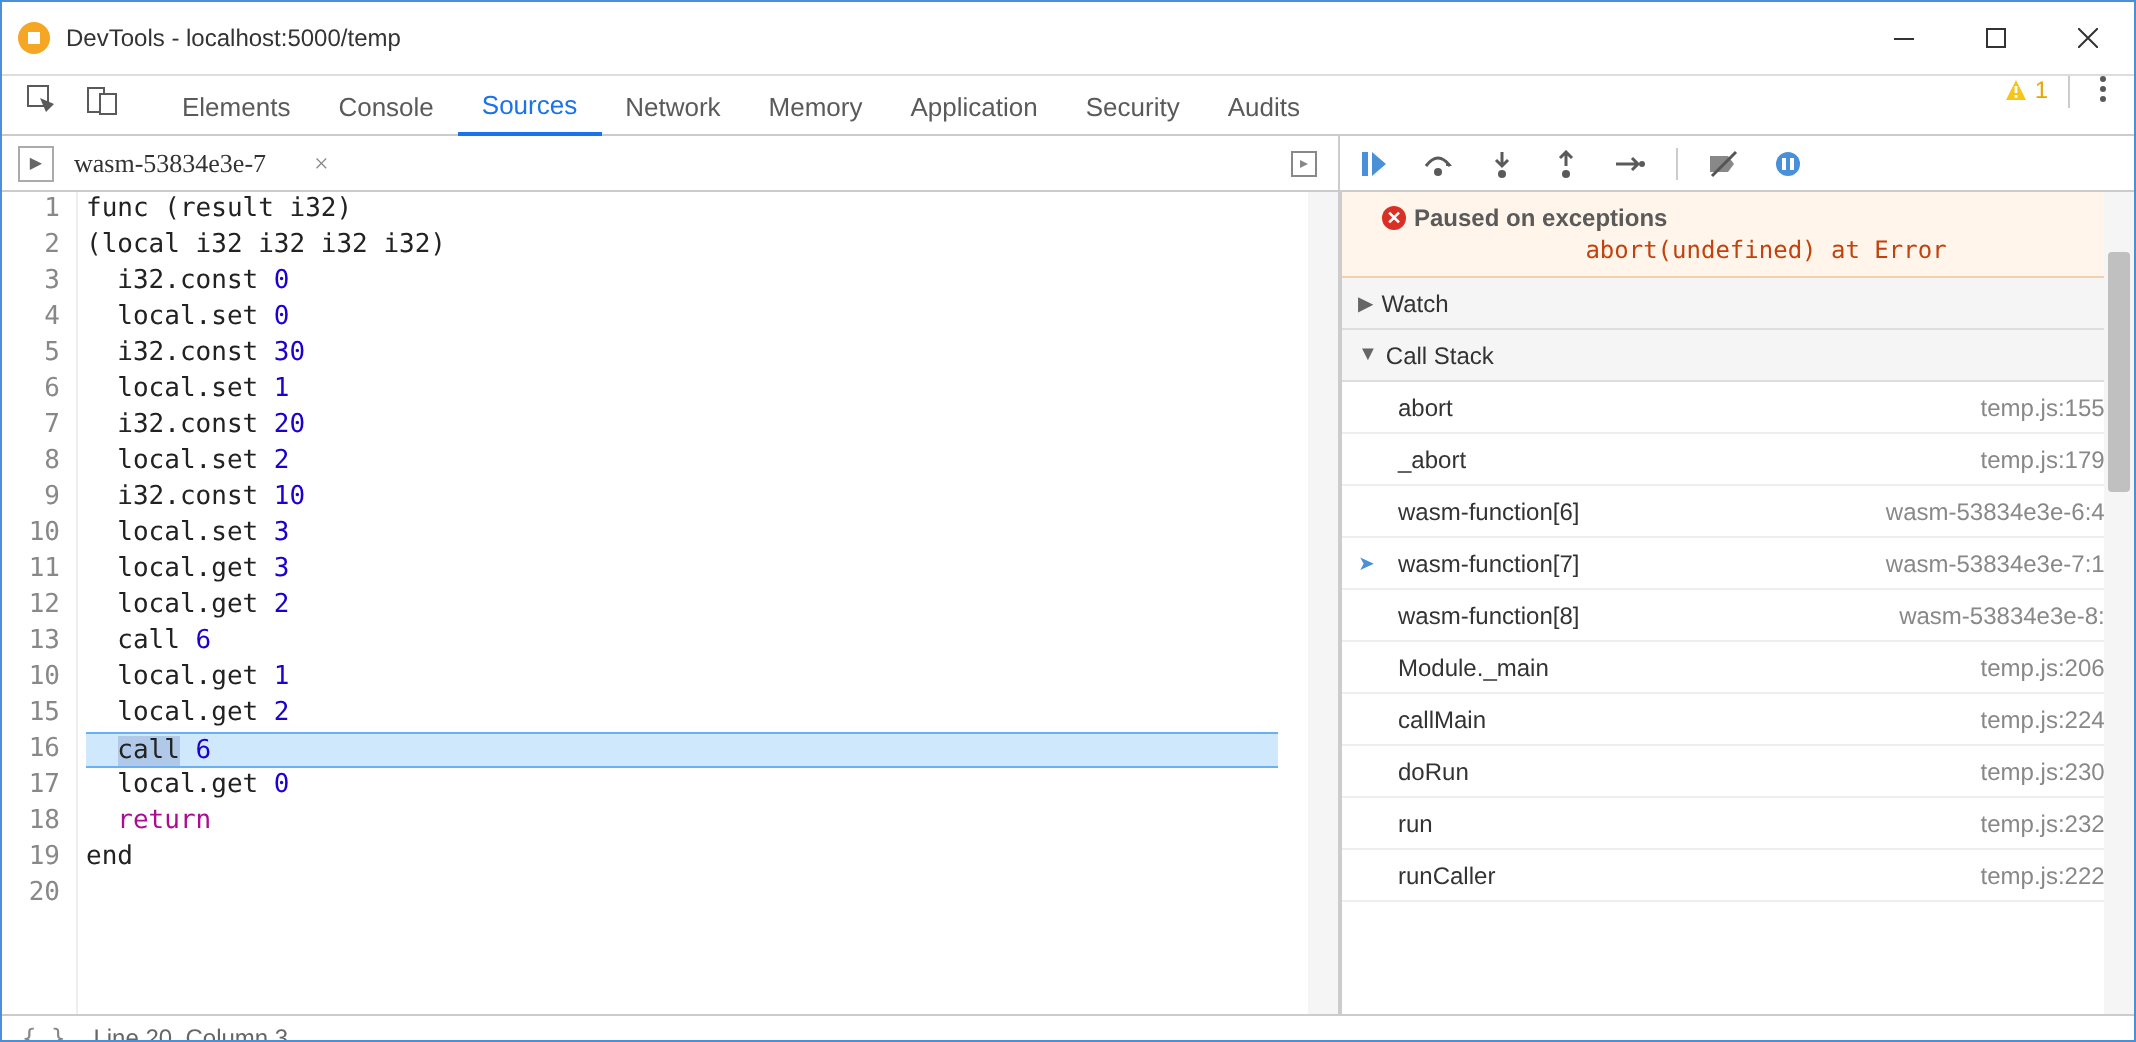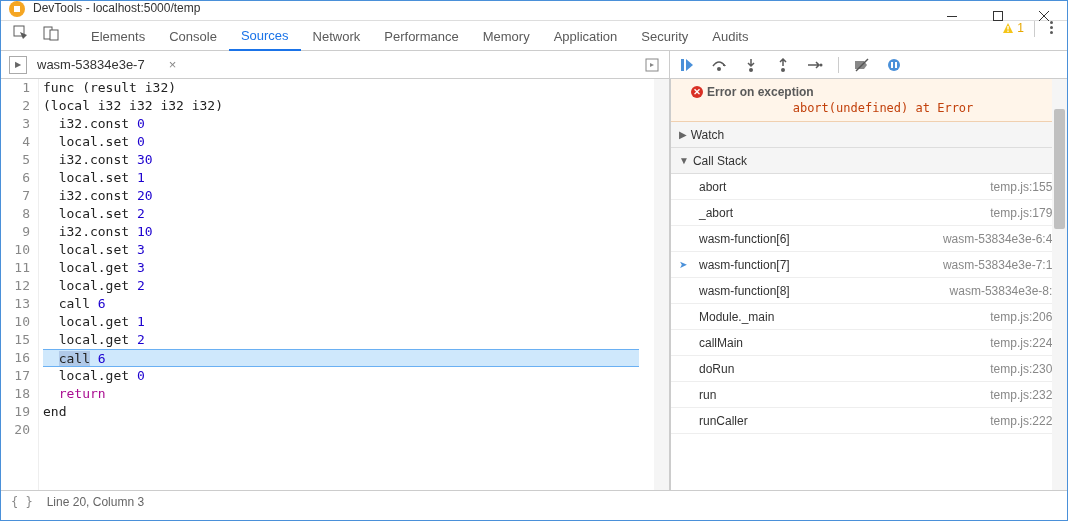--- a/index.html
+++ b/index.html
@@ -1,38 +1,38 @@
 <!DOCTYPE html>
 <html><head>
 <meta charset="utf-8">
 <style>
   * { box-sizing: border-box; margin: 0; padding: 0; }
   body { font-family: "Segoe UI", Arial, sans-serif; font-size: 12px; color: #333; background: #fff; width: 1068px; height: 521px; border: 1px solid #4a90d9; overflow: hidden; }
   
-  .titlebar { height: 20px; display: flex; align-items: flex-start; padding: 0 0 0 8px; background: #fff; border-bottom: 1px solid #ddd; }
+  .titlebar { height: 37px; display: flex; align-items: center; padding: 0 0 0 8px; background: #fff; border-bottom: 1px solid #ddd; }
   .titlebar-icon { width: 16px; height: 16px; background: #f5a623; border-radius: 50%; margin-right: 8px; display: flex; align-items: center; justify-content: center; }
   .titlebar-icon::after { content: ''; width: 6px; height: 6px; background: #fff; }
   .titlebar-title { flex: 1; font-size: 12px; color: #333; }
   .win-controls { display: flex; }
   .win-btn { width: 46px; height: 30px; display: flex; align-items: center; justify-content: center; font-size: 10px; cursor: pointer; }
   
   .toolbar { height: 30px; display: flex; align-items: flex-start; border-bottom: 1px solid #ccc; padding: 0 8px; }
   .tool-icon { width: 24px; height: 24px; display: flex; align-items: center; justify-content: center; color: #5a5a5a; cursor: pointer; margin-right: 6px; }
   .tabs { display: flex; margin-left: 10px; flex: 1; }
   .tab { padding: 0 12px; height: 30px; display: flex; align-items: center; color: #5a5a5a; cursor: pointer; font-size: 13px; }
   .tab.active { color: #1a73e8; border-bottom: 2px solid #1a73e8; }
   .warn-badge { display: flex; align-items: center; gap: 3px; color: #e6a700; font-size: 12px; margin-right: 6px; }
   .warn-triangle { width: 12px; height: 12px; }
   .kebab { width: 16px; display: flex; flex-direction: column; align-items: center; gap: 2px; cursor: pointer; margin-left: 4px; }
   .kebab span { width: 3px; height: 3px; background: #5a5a5a; border-radius: 50%; }
   
   .subbar { height: 28px; display: flex; align-items: center; border-bottom: 1px solid #ccc; }
   .sub-left { display: flex; align-items: center; flex: 1; padding-left: 8px; }
   .dropdown-icon { width: 18px; height: 18px; border: 1px solid #aaa; display: flex; align-items: center; justify-content: center; font-size: 8px; color: #666; margin-right: 10px; cursor: pointer; }
-  .file-tab { display: flex; align-items: flex-start; gap: 24px; font-size: 13px; color: #333; }
+  .file-tab { display: flex; align-items: flex-start; gap: 24px; font-size: 13px; color: #333; font-family: Liberation Serif, serif; }
   .close-x { color: #888; cursor: pointer; font-size: 13px; }
   .sub-right-icon { width: 22px; display: flex; align-items: center; justify-content: center; color: #888; margin-right: 6px; }
   
   .main { display: flex; height: 411px; }
   .editor-pane { width: 669px; display: flex; flex-direction: column; border-right: 1px solid #ccc; }
   .code-area { flex: 1; display: flex; font-family: Consolas, monospace; font-size: 13px; line-height: 18px; overflow: hidden; }
   .gutter { width: 38px; text-align: right; padding-right: 8px; color: #888; background: #fff; border-right: 1px solid #eee; user-select: none; }
   .code-lines { flex: 1; padding-left: 4px; white-space: pre; color: #222; position: relative; }
   .code-line { height: 18px; }
   .code-line.hl { background: #cfe8fc; border-top: 1px solid #6ab0f3; border-bottom: 1px solid #6ab0f3; margin-right: 15px; }
@@ -103,21 +103,20 @@
       <svg width="16" height="16">
         <rect x="1" y="2" width="8" height="12" fill="none" stroke="#5a5a5a"></rect>
         <rect x="7" y="5" width="8" height="10" fill="#fff" stroke="#5a5a5a"></rect>
       </svg>
     </div>
   <div class="tabs" id="panel-tabs">
       <div class="tab">Elements</div>
       <div class="tab">Console</div>
       <div class="tab active">Sources</div>
       <div class="tab">Network</div>
-      <div class="tab">Performance</div>
       <div class="tab">Memory</div>
       <div class="tab">Application</div>
       <div class="tab">Security</div>
       <div class="tab">Audits</div>
     </div>
   <div class="warn-badge">
     <svg class="warn-triangle" viewBox="0 0 12 12">
         <path d="M6 1 L11 11 L1 11 Z" fill="#f5c518"></path>
         <rect x="5.3" y="4" width="1.4" height="3.5" fill="#fff"></rect>
         <rect x="5.3" y="8.5" width="1.4" height="1.4" fill="#fff"></rect>
@@ -227,21 +226,21 @@
         </div>
       <div class="code-lines" id="codelines"><div class="code-line"><span>func (result i32)</span></div><div class="code-line"><span>(local i32 i32 i32 i32)</span></div><div class="code-line"><span>  i32.const </span><span class="num">0</span></div><div class="code-line"><span>  local.set </span><span class="num">0</span></div><div class="code-line"><span>  i32.const </span><span class="num">30</span></div><div class="code-line"><span>  local.set </span><span class="num">1</span></div><div class="code-line"><span>  i32.const </span><span class="num">20</span></div><div class="code-line"><span>  local.set </span><span class="num">2</span></div><div class="code-line"><span>  i32.const </span><span class="num">10</span></div><div class="code-line"><span>  local.set </span><span class="num">3</span></div><div class="code-line"><span>  local.get </span><span class="num">3</span></div><div class="code-line"><span>  local.get </span><span class="num">2</span></div><div class="code-line"><span>  call </span><span class="num">6</span></div><div class="code-line"><span>  local.get </span><span class="num">1</span></div><div class="code-line"><span>  local.get </span><span class="num">2</span></div><div class="code-line hl"><span>  </span><span class="sel">call</span><span> </span><span class="num">6</span></div><div class="code-line"><span>  local.get </span><span class="num">0</span></div><div class="code-line"><span>  </span><span class="kw">return</span></div><div class="code-line"><span>end</span></div><div class="code-line"><span></span></div></div>
       <div class="scroll-sliver"></div>
     </div>
   </div>
 
   <div class="debug-pane">
     <div class="pause-banner">
       <div class="pause-title">
         <span class="err-icon">✕</span>
-        <span>Error on exception</span>
+        <span>Paused on exceptions</span>
       </div>
       <div class="pause-detail">abort(undefined) at Error</div>
     </div>
     <div class="acc-header">
       <span class="tri">▶</span>
       <span>Watch</span>
     </div>
     <div class="acc-header">
       <span class="tri">▼</span>
       <span>Call Stack</span>

